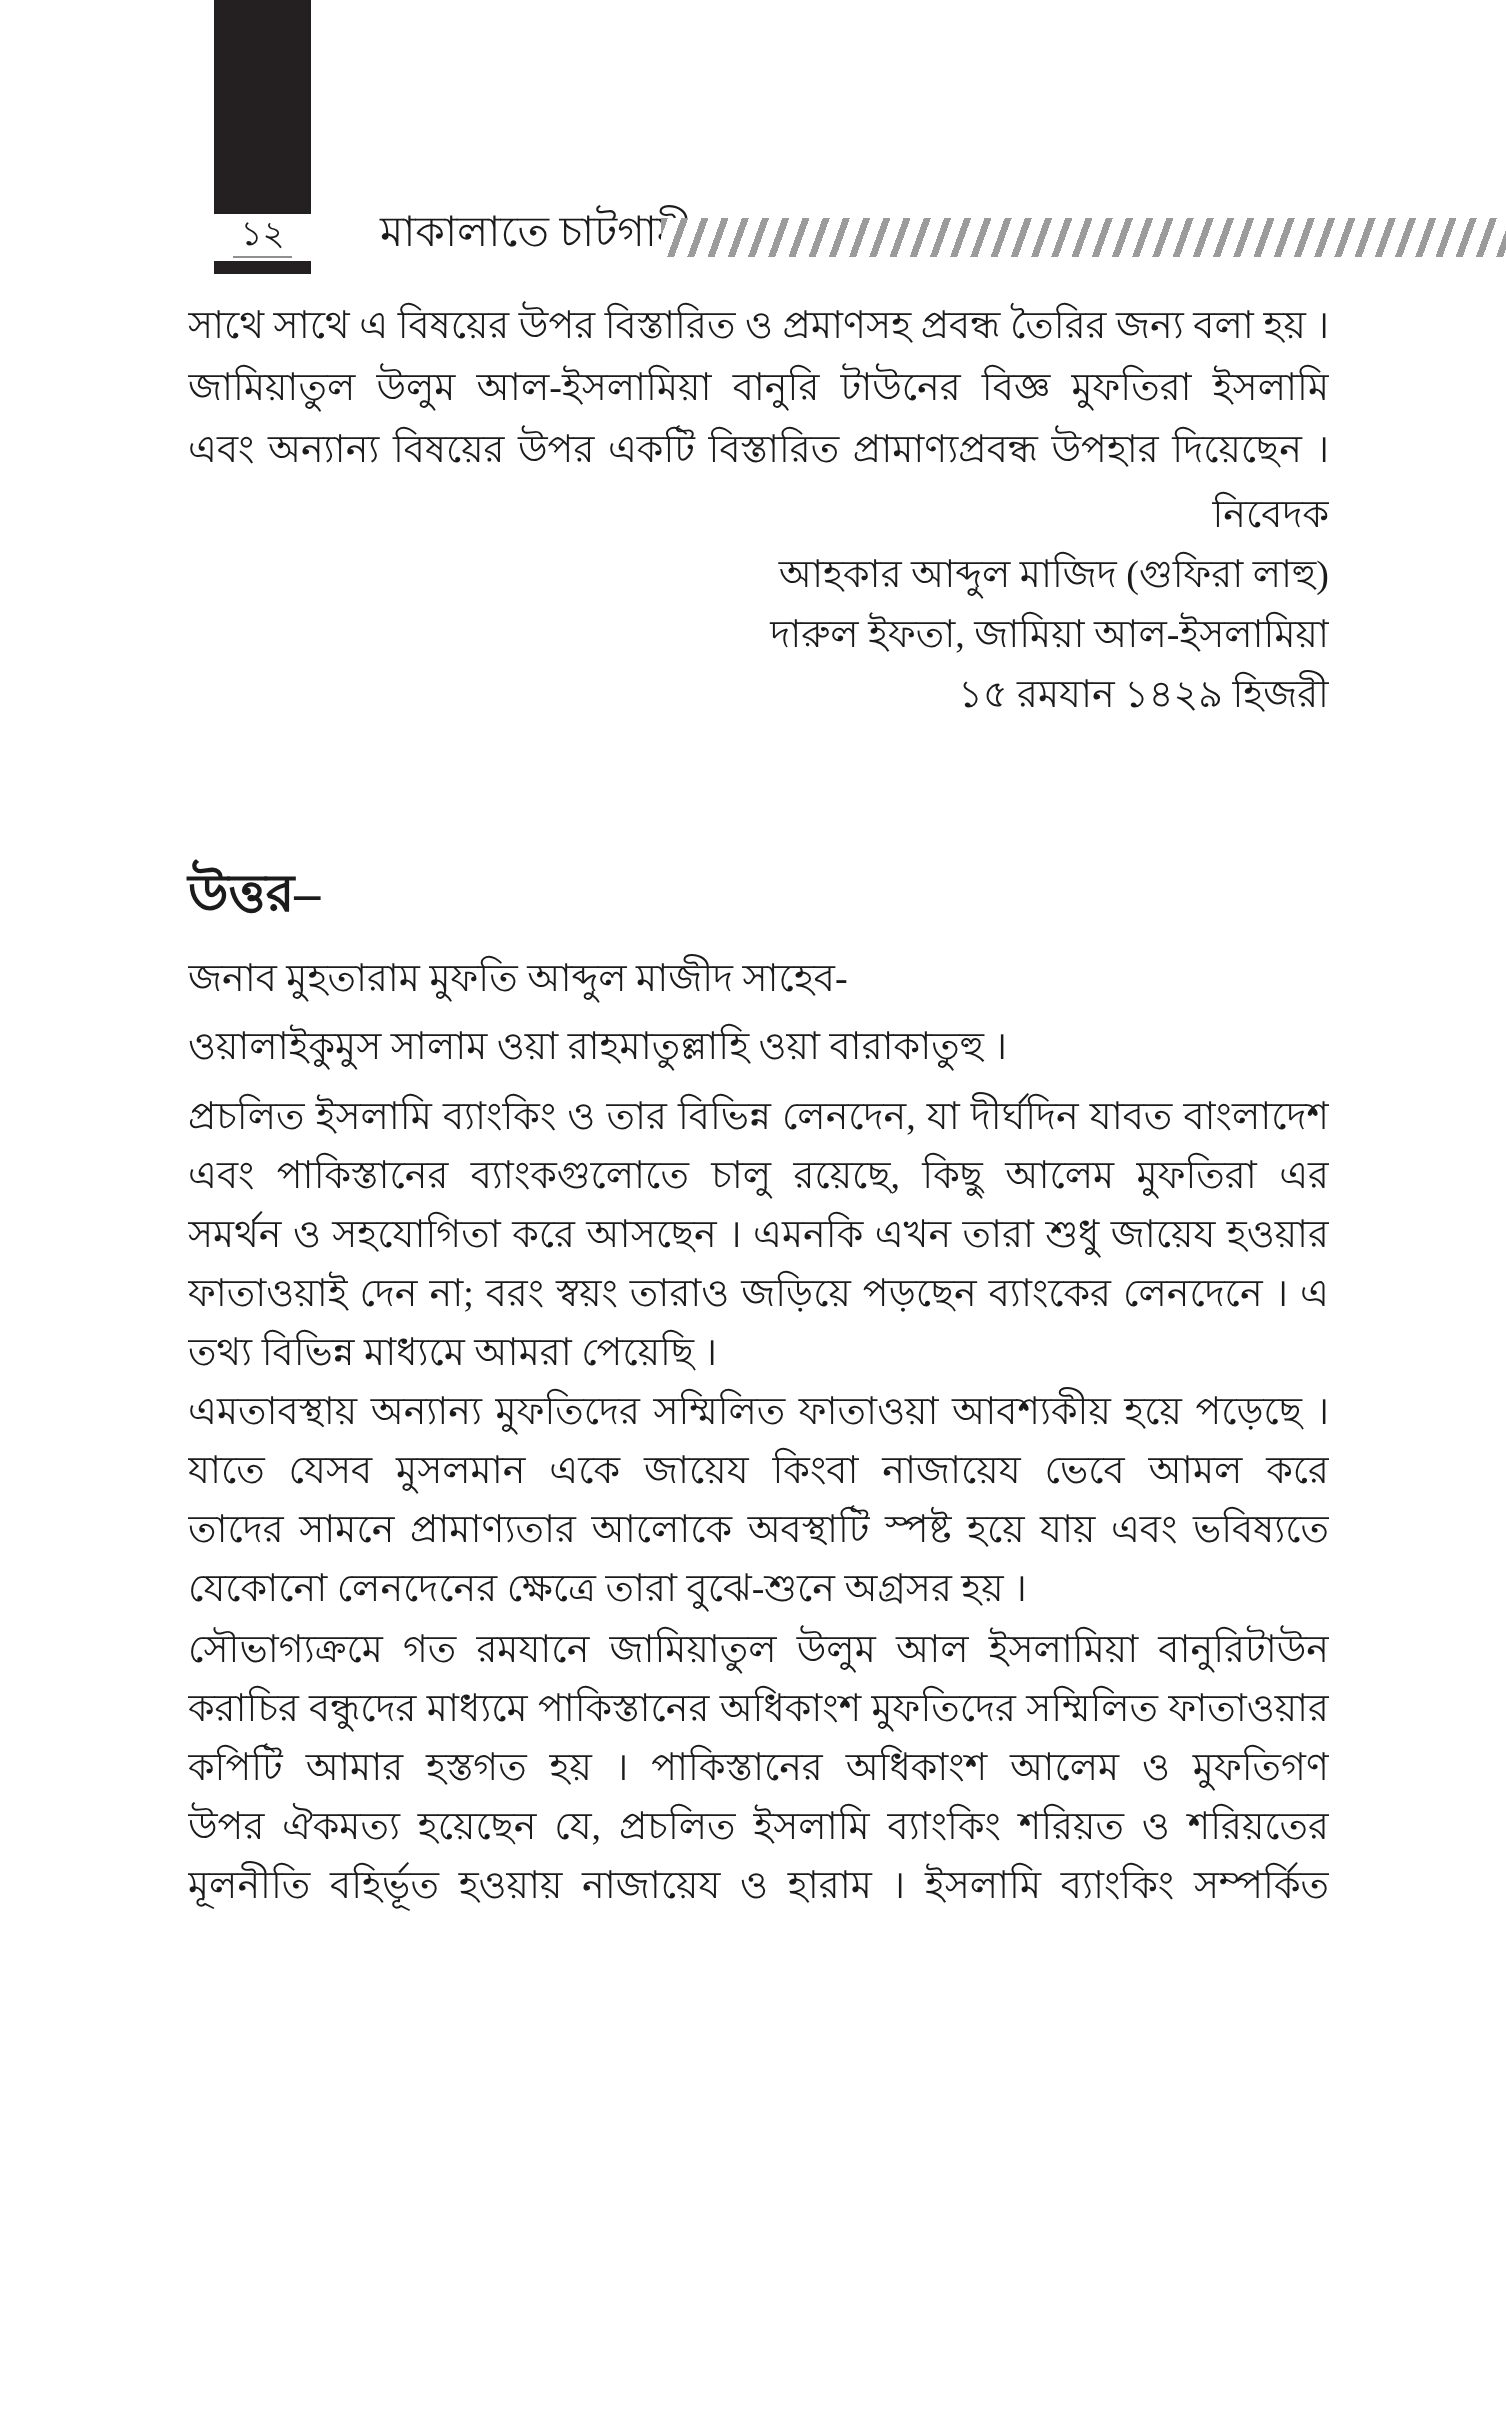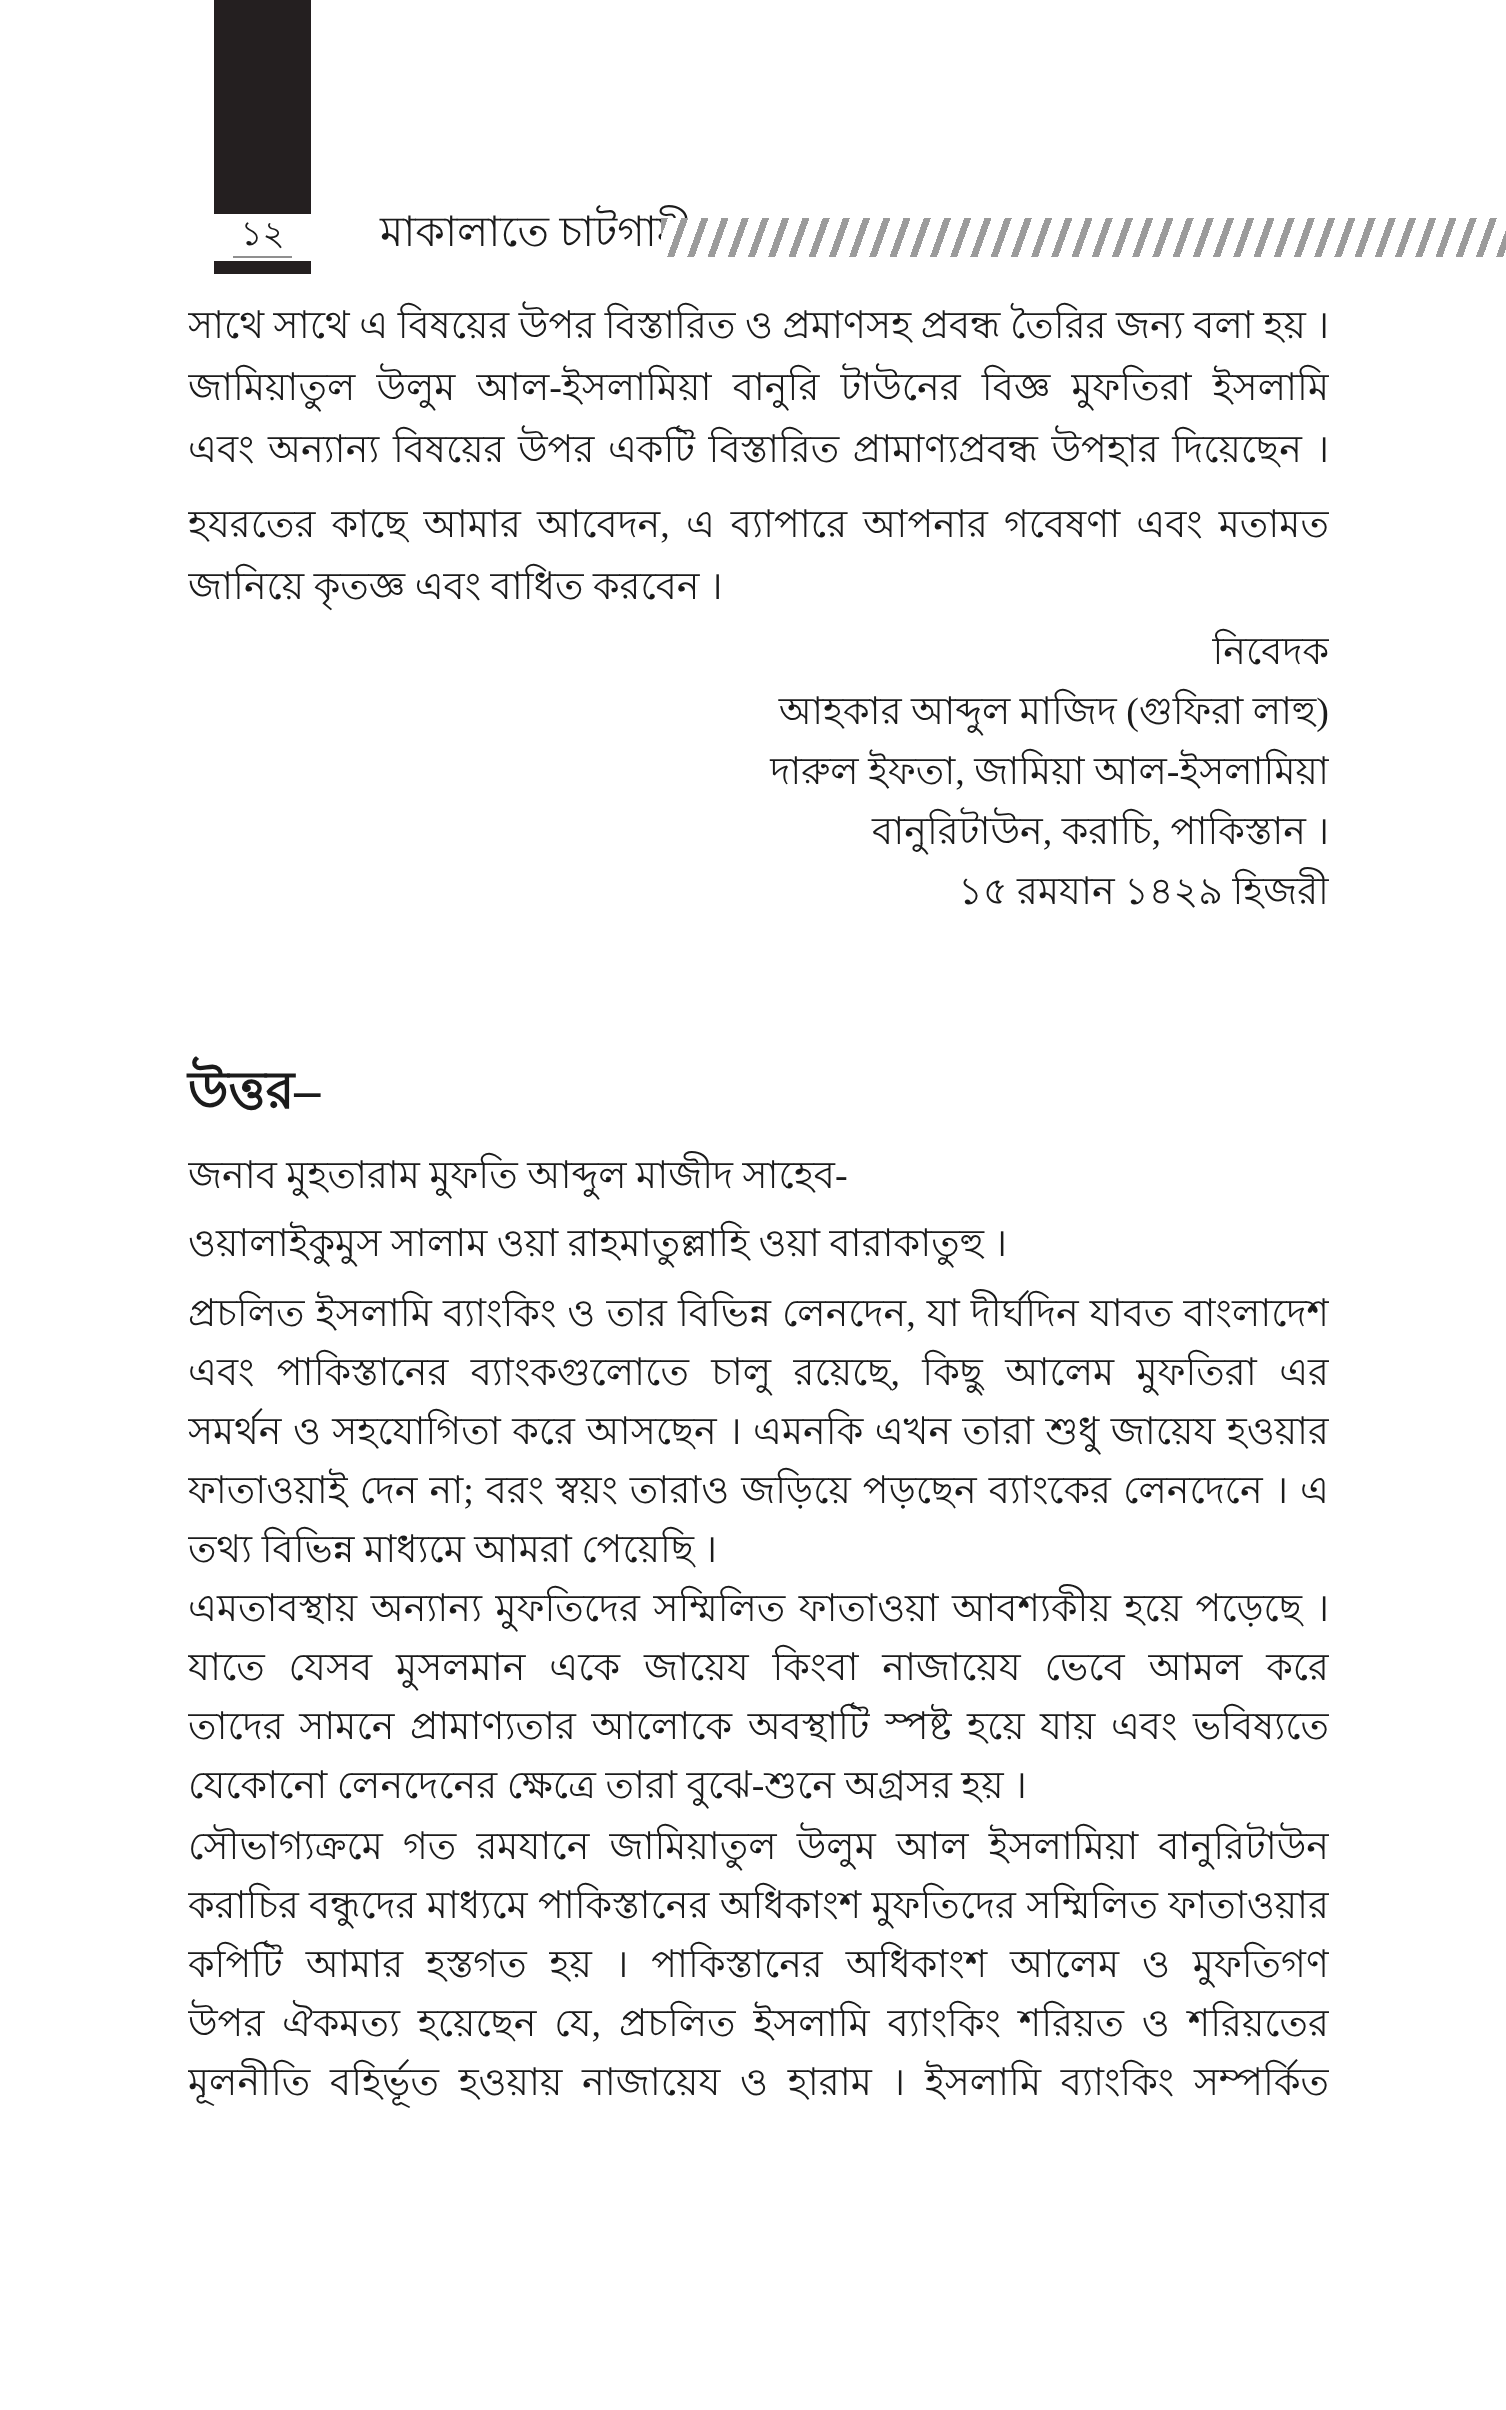--- a/index.html
+++ b/index.html
@@ -72,30 +72,25 @@
   <div class="abs" id="stripes"></div>
 
   <div class="abs content">
 
     <div class="para p1">
       <div class="ln">সাথে সাথে এ বিষয়ের উপর বিস্তারিত ও প্রমাণসহ প্রবন্ধ তৈরির জন্য বলা হয় ।</div>
       <div class="ln">জামিয়াতুল উলুম আল-ইসলামিয়া বানুরি টাউনের বিজ্ঞ মুফতিরা ইসলামি ব্যাংকিং</div>
       <div class="ln">এবং অন্যান্য বিষয়ের উপর একটি বিস্তারিত প্রামাণ্যপ্রবন্ধ উপহার দিয়েছেন ।</div>
     </div>
 
-    <div class="para p2">
-      <div class="ln">হযরতের কাছে আমার আবেদন, এ ব্যাপারে আপনার গবেষণা এবং মতামত</div>
-      <div class="ln short">জানিয়ে কৃতজ্ঞ এবং বাধিত করবেন ।</div>
-    </div>
 
     <div class="sig">
       <div class="ln">নিবেদক</div>
       <div class="ln">আহকার আব্দুল মাজিদ (গুফিরা লাহু)</div>
       <div class="ln">দারুল ইফতা, জামিয়া আল-ইসলামিয়া</div>
-      <div class="ln">বানুরিটাউন, করাচি, পাকিস্তান ।</div>
       <div class="ln">১৫ রমযান ১৪২৯ হিজরী</div>
     </div>
 
     <div class="ans-head">উত্তর–</div>
 
     <div class="salut">
       <div class="ln">জনাব মুহতারাম মুফতি আব্দুল মাজীদ সাহেব-</div>
       <div class="ln">ওয়ালাইকুমুস সালাম ওয়া রাহমাতুল্লাহি ওয়া বারাকাতুহু ।</div>
     </div>
 

